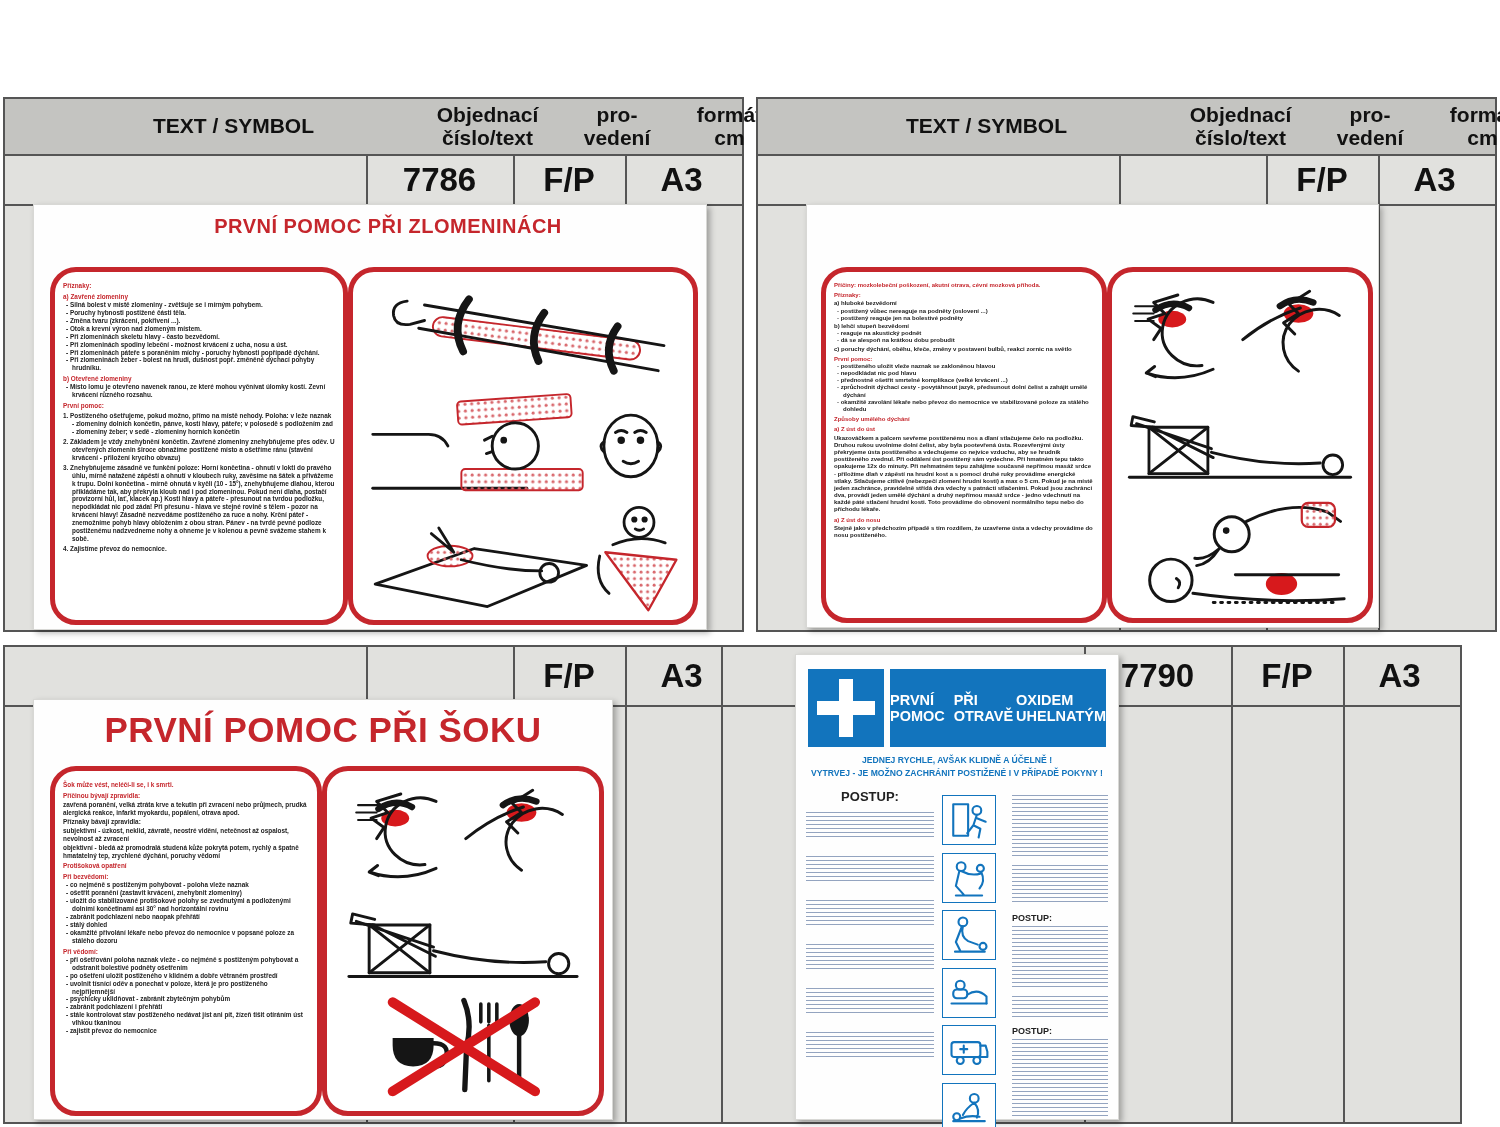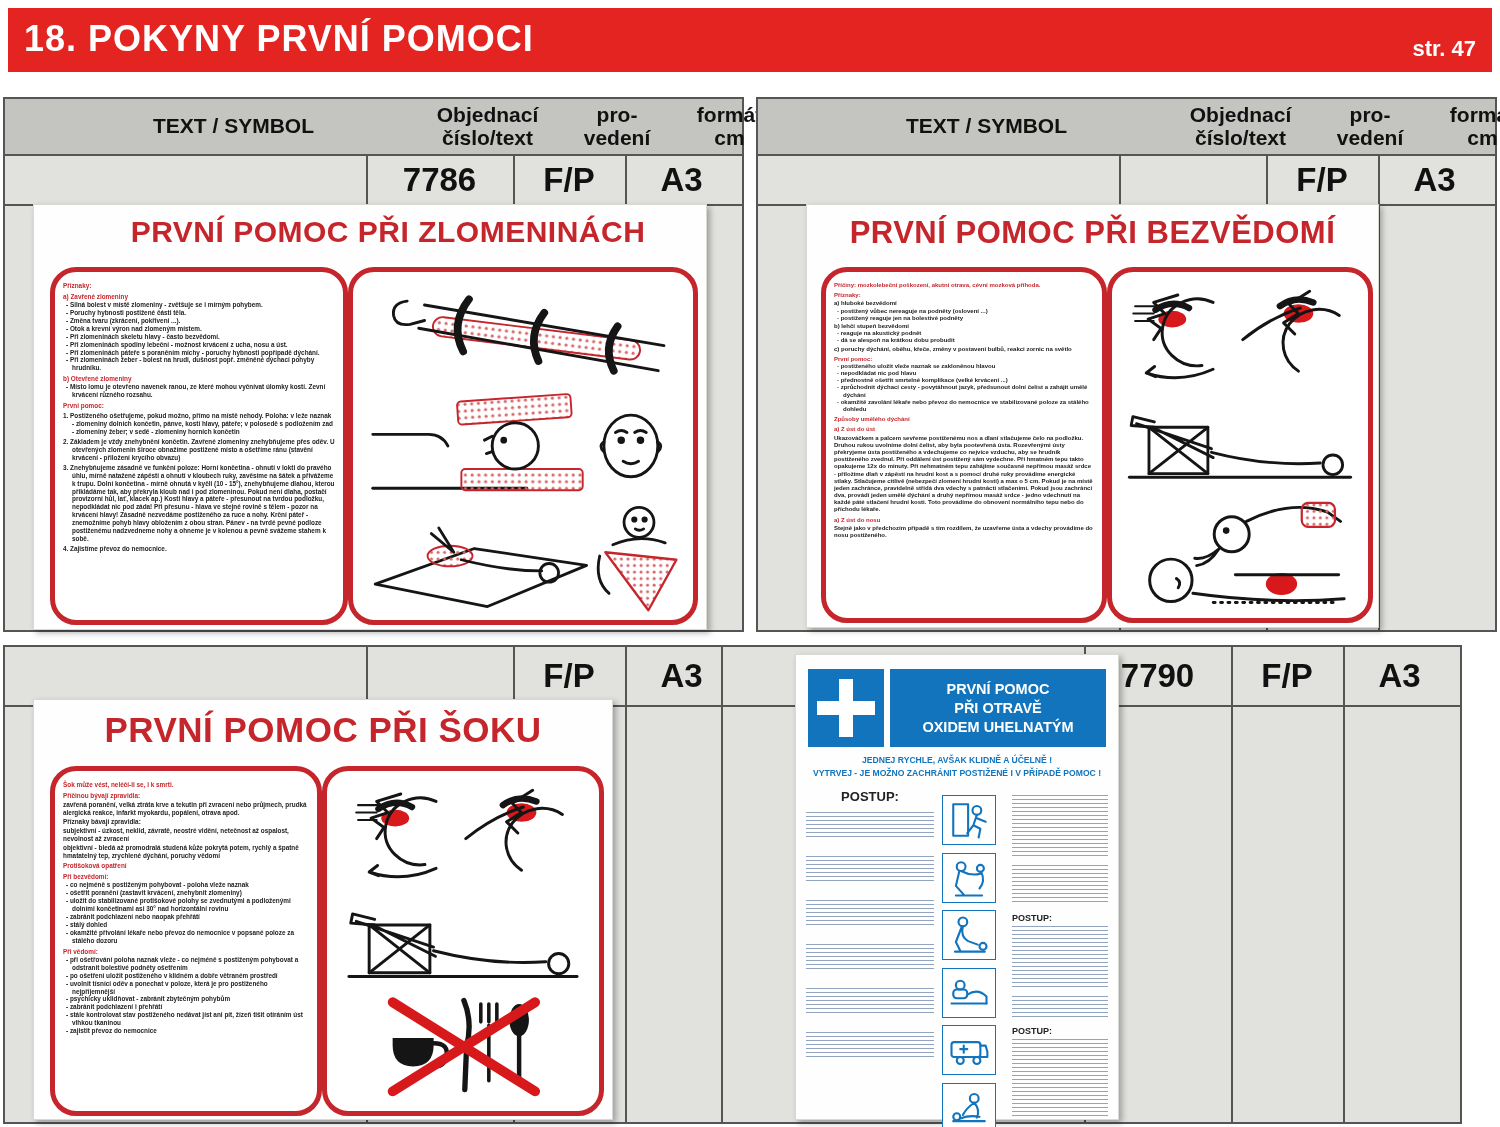--- a/index.html
+++ b/index.html
@@ -28,21 +28,21 @@
   .vcell{position:absolute;top:0;height:100%;display:flex;align-items:center;justify-content:center;
          font-size:33px;font-weight:bold;color:#111;border-radius:7px;}
 
   
   .poster{position:absolute;background:#fefefe;box-shadow:3px 3px 6px rgba(0,0,0,.3);border:1px solid #d8d8d5;z-index:2;}
   .p7786{left:33px;top:204px;width:672px;height:424px;}
   .p7787{left:806px;top:204px;width:571px;height:422px;}
   .p7789{left:33px;top:699px;width:578px;height:419px;}
   .p7790{left:795px;top:654px;width:322px;height:464px;}
   .p-title{position:absolute;left:0;right:0;top:10px;text-align:center;color:#c5262c;font-weight:bold;letter-spacing:.5px;}
-  .p7786 .p-title{font-size:30px;padding-left:36px;}
+  .p7786 .p-title{font-size:20px;padding-left:36px;}
   .p7787 .p-title{font-size:31px;}
   .p7789 .p-title{font-size:35px;}
   .panel{position:absolute;border:5px solid #c5262c;border-radius:26px;background:#fff;overflow:hidden;}
   .t7786{left:16px;top:62px;width:288px;height:348px;}
   .i7786{left:314px;top:62px;width:340px;height:348px;}
   .t7787{left:14px;top:62px;width:276px;height:346px;}
   .i7787{left:300px;top:62px;width:256px;height:346px;}
   .t7789{left:16px;top:66px;width:262px;height:340px;}
   .i7789{left:288px;top:66px;width:272px;height:340px;}
   .panel-text{height:100%;padding:7px 8px;box-sizing:border-box;overflow:hidden;
@@ -53,21 +53,21 @@
   .ln-b{padding-left:9px;text-indent:-6px;}
   .ln-n{padding-left:9px;text-indent:-9px;margin-top:2px;}
   .ln-p{margin-top:1px;}
   .img-stack{height:100%;display:flex;flex-direction:column;align-items:center;justify-content:space-evenly;padding:4px 0;box-sizing:border-box;}
 
   
   .sign-cross{position:absolute;left:12px;top:14px;width:76px;height:78px;background:#1274bd;}
   .sign-cross .cv{position:absolute;left:31px;top:10px;width:14px;height:58px;background:#fff;}
   .sign-cross .ch{position:absolute;left:9px;top:32px;width:58px;height:14px;background:#fff;}
   .sign-text{position:absolute;left:94px;top:14px;width:216px;height:78px;background:#1274bd;color:#fff;
-             display:flex;flex-direction:column;align-items:center;justify-content:center;gap:3px;
+             display:flex;flex-direction:row;align-items:center;justify-content:center;gap:3px;
              font-weight:bold;font-size:14.5px;}
   .slogan{position:absolute;left:0;right:0;text-align:center;color:#1274bd;font-weight:bold;font-size:8.6px;}
   .sl1{top:100px}.sl2{top:113px}
   .col-left{position:absolute;left:10px;top:134px;width:128px;}
   .col-mid{position:absolute;left:146px;top:140px;width:62px;}
   .col-right{position:absolute;left:216px;top:140px;width:96px;}
   .postup{font-weight:bold;color:#222;}
   .postup-big{font-size:13px;text-align:center;margin-bottom:8px;}
   .postup-sm{font-size:9px;margin:8px 0 3px 0;}
   .ph{background:repeating-linear-gradient(to bottom,rgba(60,90,140,.55) 0 1px,transparent 1px 4px);}
@@ -84,24 +84,20 @@
 <svg width="0" height="0" style="position:absolute" aria-hidden="true">
   <defs>
     <pattern id="rdot" width="7" height="7" patternUnits="userSpaceOnUse">
       <circle cx="2.2" cy="2.2" r="1.6" fill="#d8666b"></circle>
     </pattern>
   </defs>
 </svg>
 
 <div class="page">
 
-  <div class="banner">
-    <div class="banner-title">18. POKYNY PRVNÍ POMOCI</div>
-    <div class="banner-page">str. 47</div>
-  </div>
 
   <div class="block block-tl">
     <div class="vline v1"></div>
     <div class="vline v2"></div>
     <div class="vline v3"></div>
     <div class="hdr">
       <div class="hcell c1">TEXT / SYMBOL</div>
       <div class="hcell c2">Objednací
 číslo/text</div>
       <div class="hcell c3">pro-
@@ -228,21 +224,20 @@
             <path d="M266 50 q28 -12 56 -2"></path>
             <path d="M258 58 L334 66 L304 120 Z" fill="url(#rdot)" stroke="#c5262c" stroke-width="2.5"></path>
             <path d="M252 62 q-6 26 10 40"></path>
           </svg>
         </div>
       </div>
     </div>
   </div>
 
   <div class="poster p7787">
-    <div class="p-title">PRVNÍ POMOC PŘI BEZVĚDOMÍ</div>
     <div class="panel t7787">
       <div class="panel-text">
           <div class="ln ln-h">Příčiny: mozkolebeční poškození, akutní otrava, cévní mozková příhoda.</div>
           <div class="ln ln-h">Příznaky:</div>
           <div class="ln ln-p">a) hluboké bezvědomí</div>
           <div class="ln ln-b">- postižený vůbec nereaguje na podněty (oslovení ...)</div>
           <div class="ln ln-b">- postižený reaguje jen na bolestivé podněty</div>
           <div class="ln ln-p">b) lehčí stupeň bezvědomí</div>
           <div class="ln ln-b">- reaguje na akustický podnět</div>
           <div class="ln ln-b">- dá se alespoň na krátkou dobu probudit</div>
@@ -382,21 +377,21 @@
     <div class="sign-cross">
       <div class="cv"></div>
         <div class="ch"></div>
     </div>
     <div class="sign-text">
       <span>PRVNÍ POMOC</span>
       <span>PŘI OTRAVĚ</span>
       <span>OXIDEM UHELNATÝM</span>
     </div>
     <div class="slogan sl1">JEDNEJ RYCHLE, AVŠAK KLIDNĚ A ÚČELNĚ  !</div>
-    <div class="slogan sl2">VYTRVEJ - JE MOŽNO ZACHRÁNIT POSTIŽENÉ I V PŘÍPADĚ POMOC !</div>
+    <div class="slogan sl2">VYTRVEJ - JE MOŽNO ZACHRÁNIT POSTIŽENÉ I V PŘÍPADĚ POKYNY !</div>
 
     <div class="col-left">
       <div class="postup postup-big">POSTUP:</div>
       <div class="ph"></div>
       <div class="ph"></div>
       <div class="ph"></div>
       <div class="ph"></div>
       <div class="ph"></div>
       <div class="ph"></div>
     </div>

